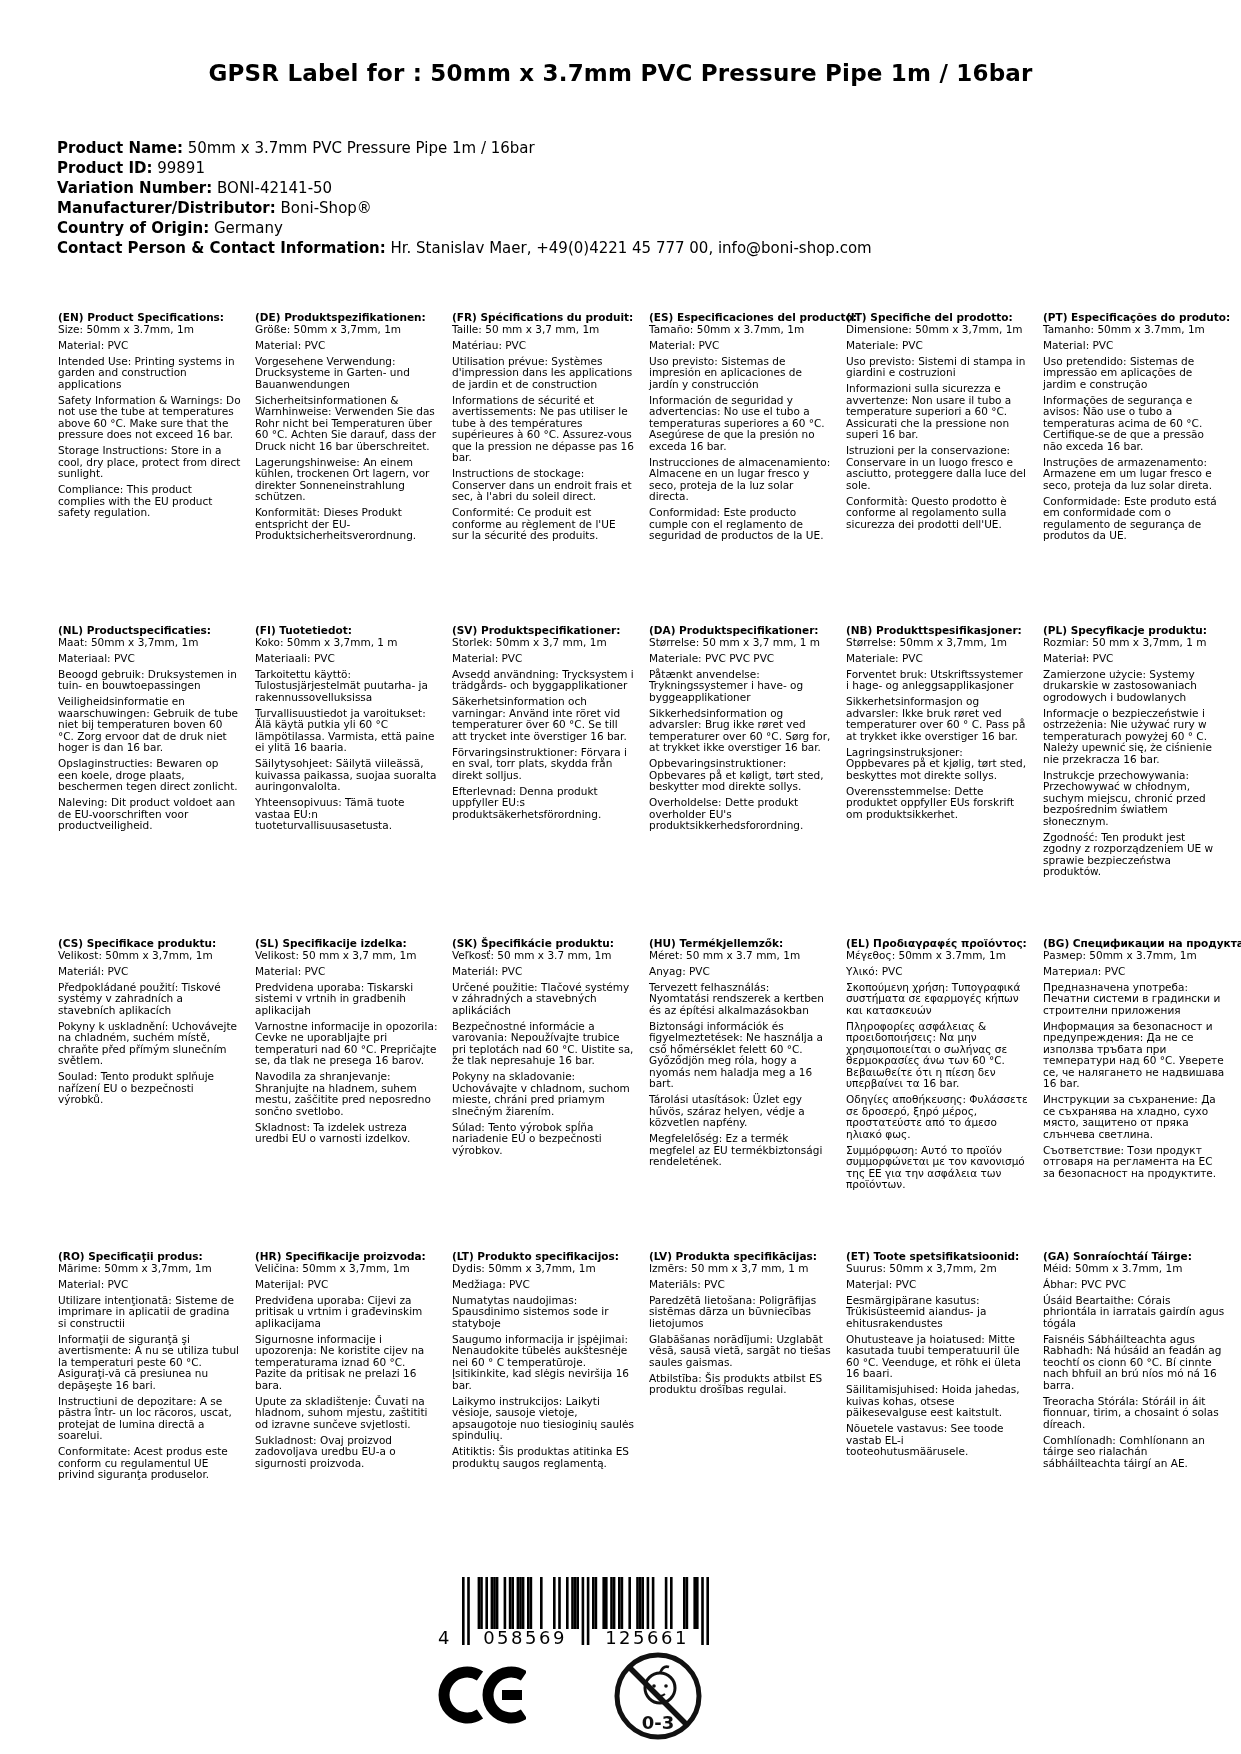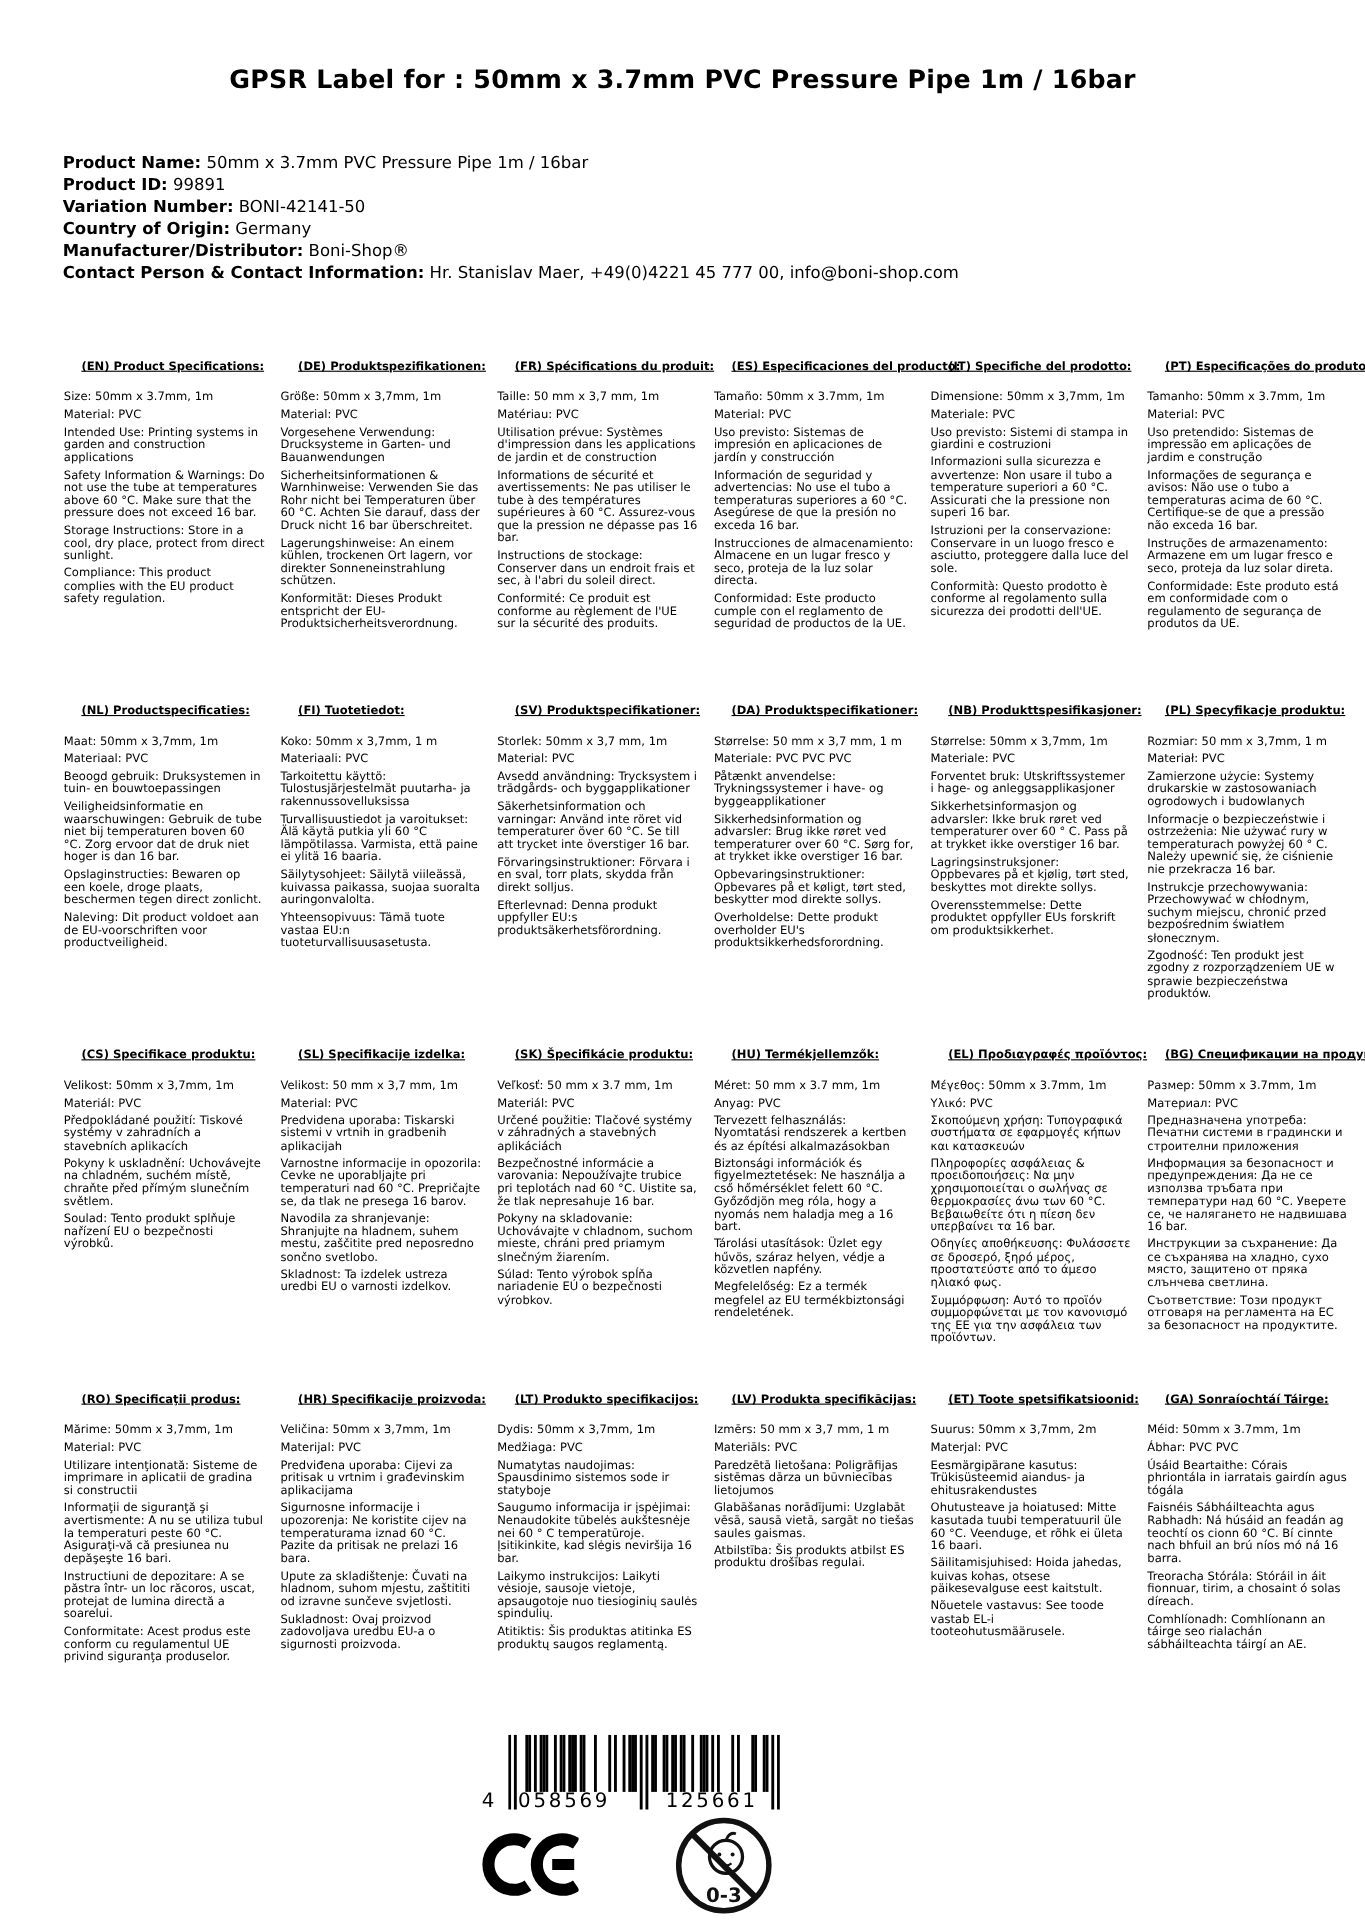--- a/index.html
+++ b/index.html
@@ -43,43 +43,42 @@
     align-items: start;
   }
   .lang-block {
     width: 183px;
     font-size: 10.5px;
     line-height: 11.5px;
   }
   .block-header {
     font-weight: bold;
     white-space: nowrap;
-    margin: 16px;
-    text-decoration: underline;
+    margin: 0;
   }
   .block-para {
     margin: 0 0 4.5px 0;
   }
   
   .barcode-area {
     position: absolute;
     left: 438px;
     top: 1577px;
     width: 275px;
     height: 78px;
   }
   .barcode-area svg { position: absolute; left: 24px; top: 0; }
   .bc-digit {
     position: absolute;
     font-size: 18px;
     letter-spacing: 2.5px;
     font-weight: normal;
   }
   .bc-first { left: 0px; top: 50px; }
-  .bc-g1 { left: 33px; top: 50px; width: 108px; text-align: left; }
+  .bc-g1 { left: 33px; top: 50px; width: 108px; text-align: center; }
   .bc-g2 { left: 155px; top: 50px; width: 108px; text-align: center; }
   
   .ce-mark { position: absolute; left: 436px; top: 1664px; }
   .age-warning { position: absolute; left: 612px; top: 1650px; }
 </style>
 </head>
 <body>
 
 <div class="page">
 
@@ -92,26 +91,26 @@
     </div>
     <div class="info-row">
       <span class="lbl">Product ID:</span>
       <span class="val">99891</span>
     </div>
     <div class="info-row">
       <span class="lbl">Variation Number:</span>
       <span class="val">BONI-42141-50</span>
     </div>
     <div class="info-row">
+      <span class="lbl">Manufacturer/Distributor:</span>
+      <span class="val">Boni-Shop®</span>
+    </div>
+    <div class="info-row">
       <span class="lbl">Country of Origin:</span>
       <span class="val">Germany</span>
-    </div>
-    <div class="info-row">
-      <span class="lbl">Manufacturer/Distributor:</span>
-      <span class="val">Boni-Shop®</span>
     </div>
     <div class="info-row">
       <span class="lbl">Contact Person &amp; Contact Information:</span>
       <span class="val">Hr. Stanislav Maer, +49(0)4221 45 777 00, info@boni-shop.com</span>
     </div>
   </div>
 
   <div class="lang-grid" id="lang-grid">
       <div class="lang-block">
         <div class="block-header">(EN) Product Specifications:</div>

